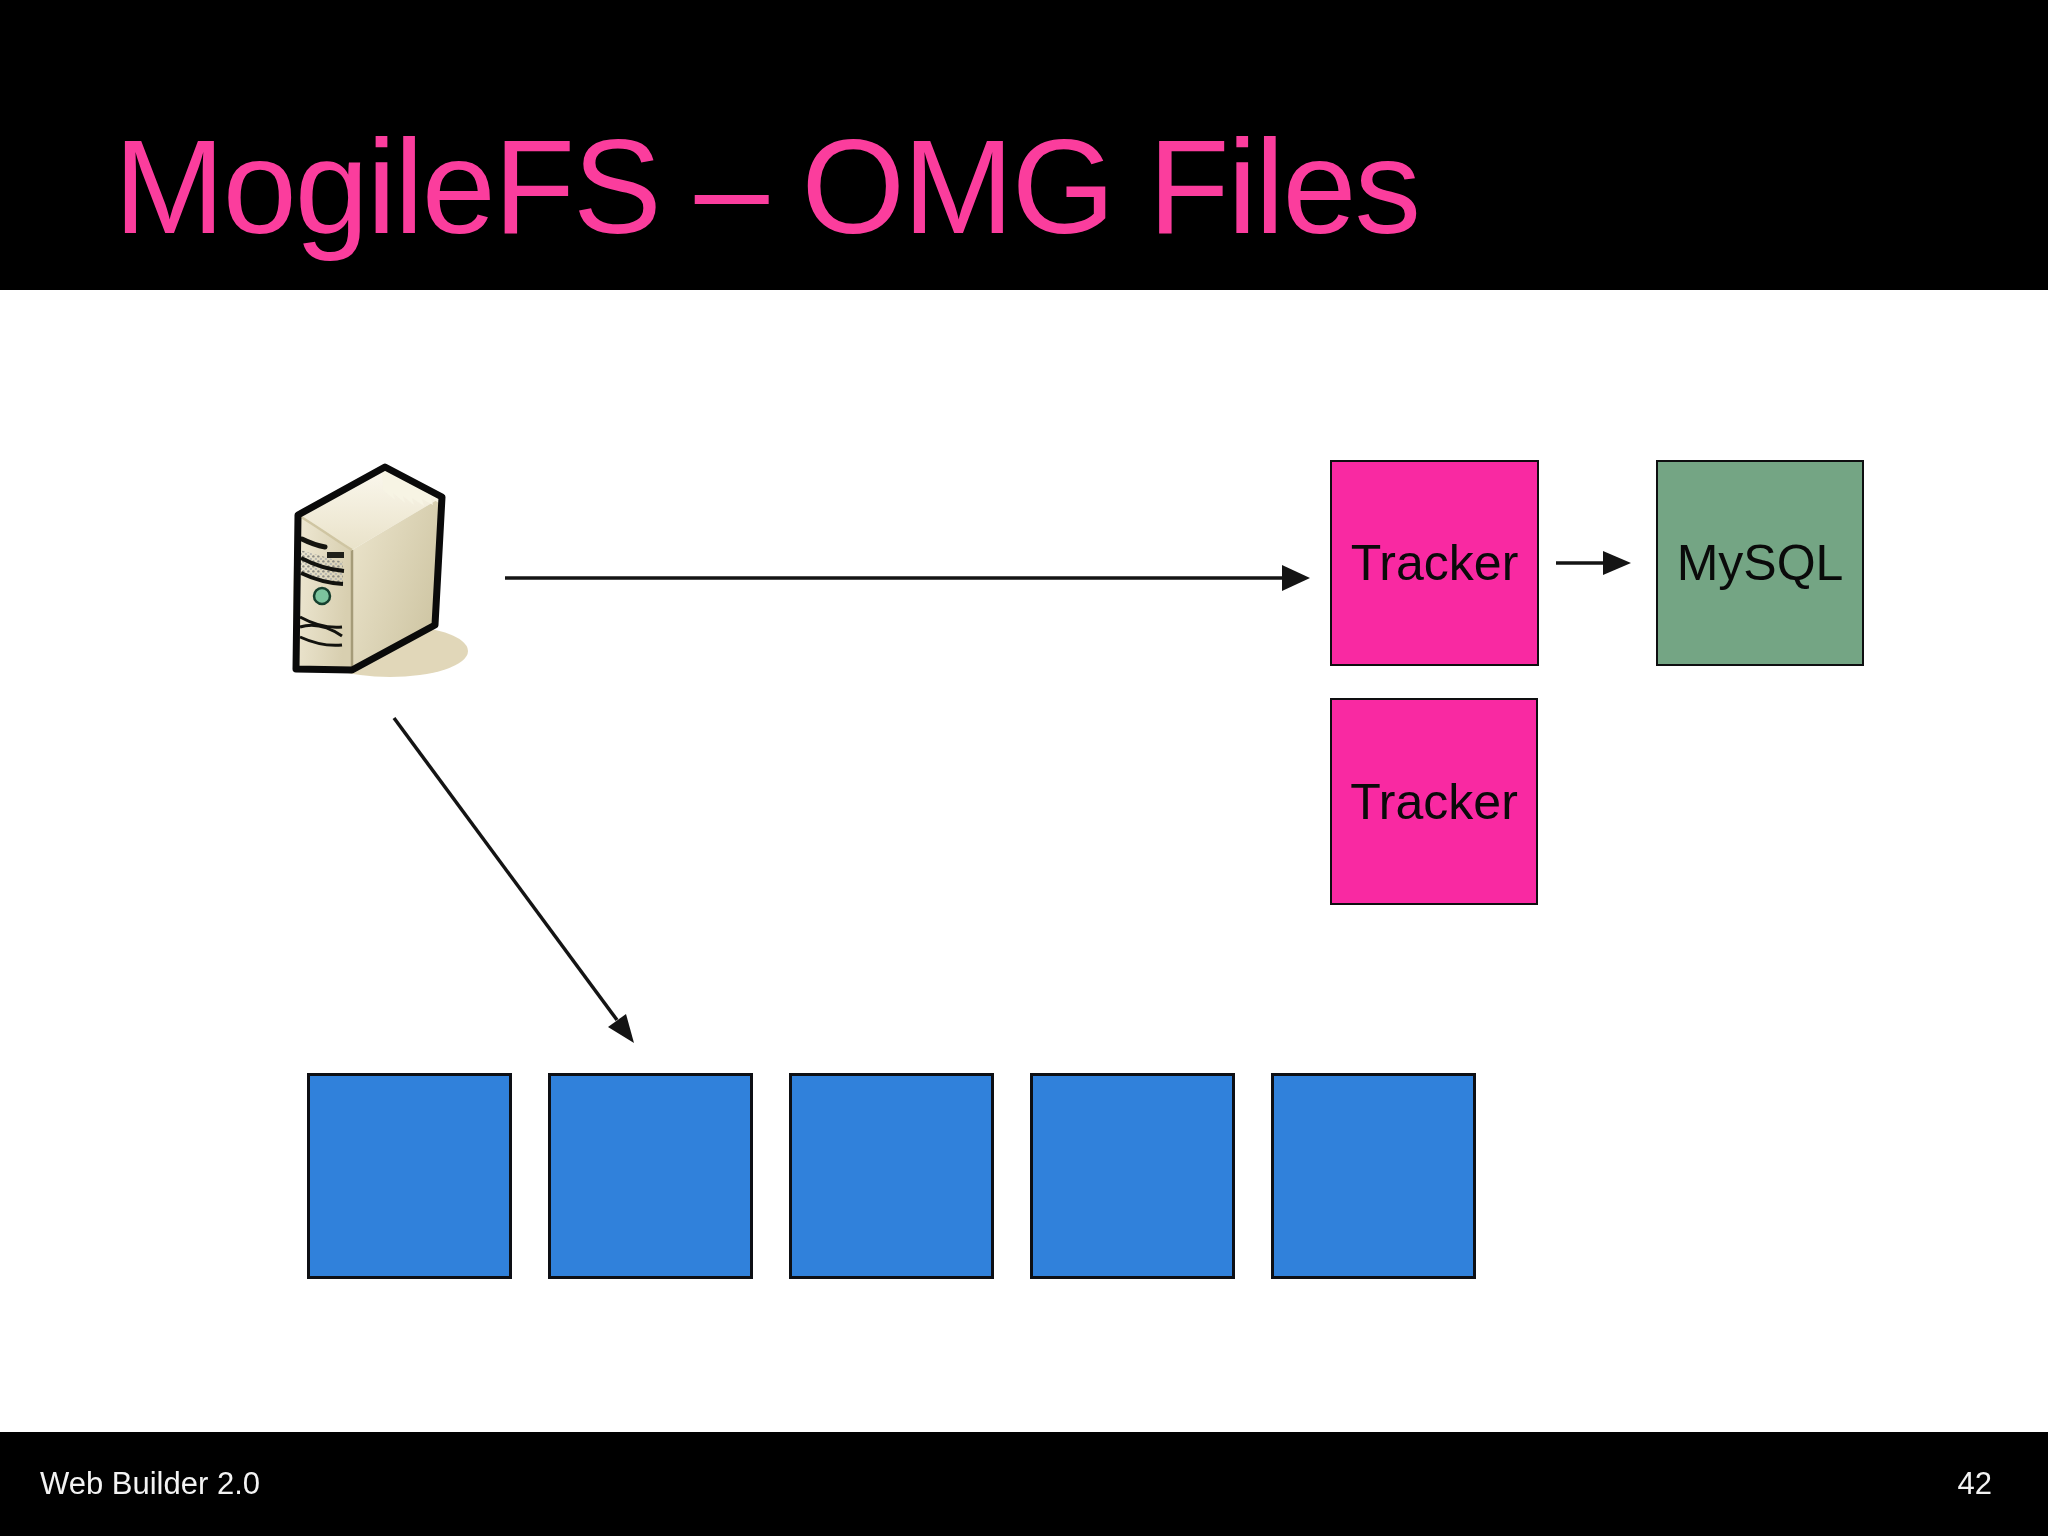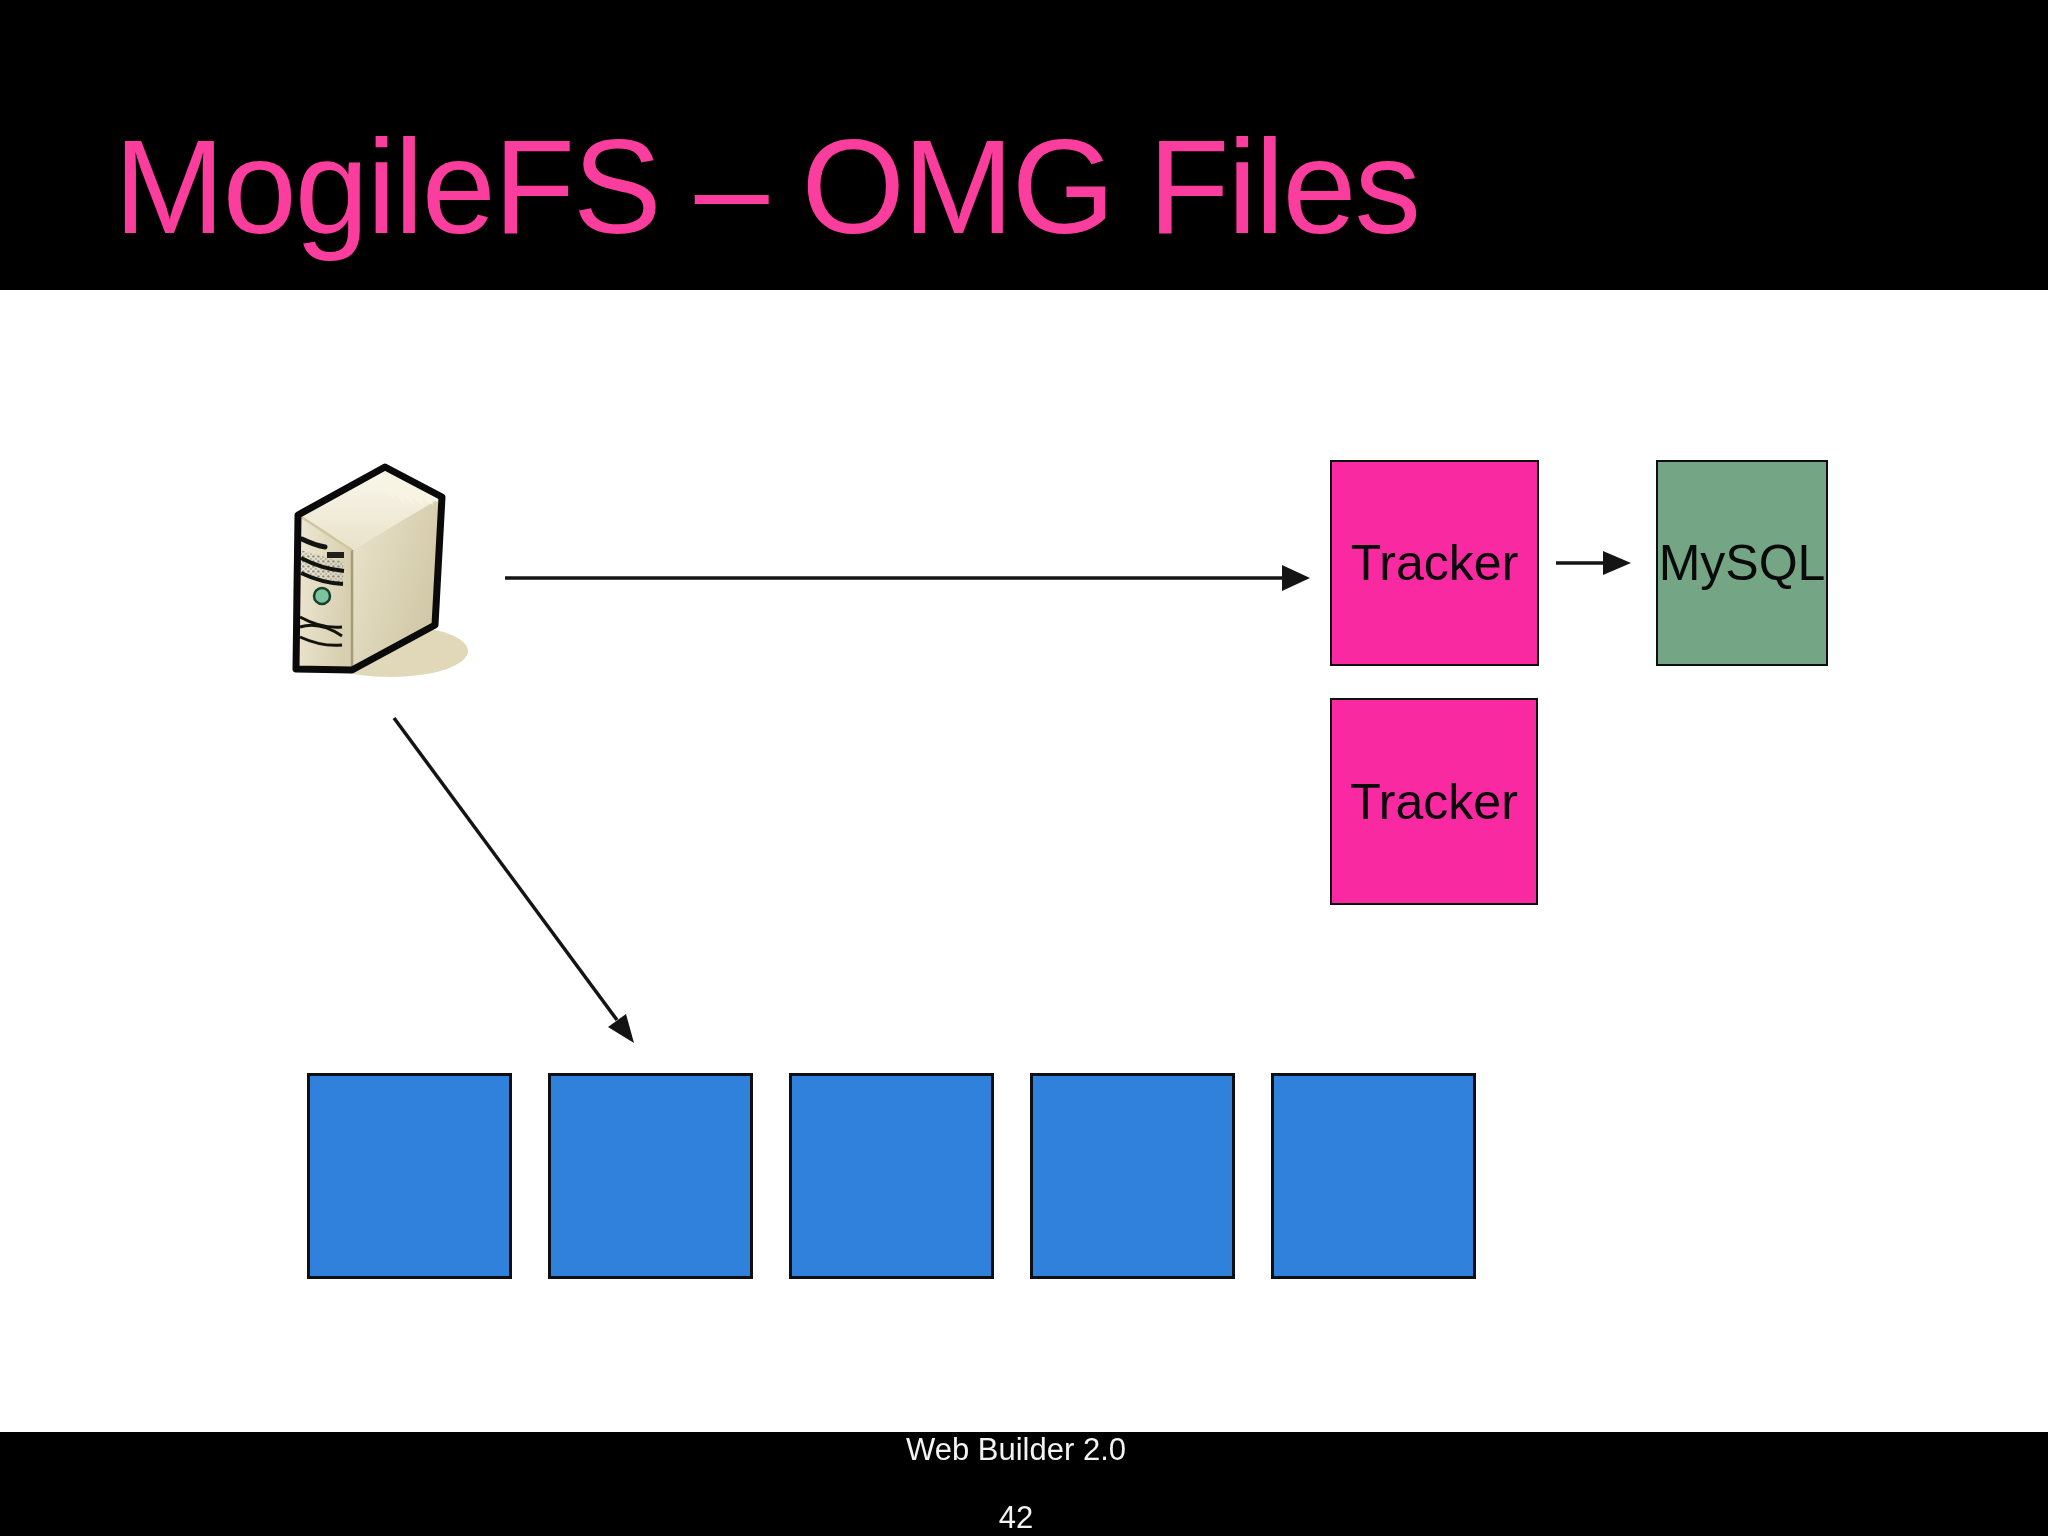--- a/index.html
+++ b/index.html
@@ -12,31 +12,31 @@
   }
   .slide-title{
     position:absolute;left:114px;top:74px;
     font-size:133px;line-height:1.1;font-weight:400;letter-spacing:-2px;
     white-space:nowrap;
   }
   .footer-band{
     position:absolute;left:0;bottom:0;width:2048px;height:104px;background:#000000;
     display:flex;align-items:center;justify-content:space-between;
     box-sizing:border-box;padding:0 56px 0 40px;
-    color:#f3f3f3;font-size:31px;flex-direction:column;
+    color:#f3f3f3;font-size:31px;
   }
   .diagram-layer{position:absolute;left:0;top:0;width:2048px;height:1536px;}
   .node{
     position:absolute;display:flex;align-items:center;justify-content:center;
     border:2px solid #0e0e10;box-sizing:border-box;
     font-size:50px;color:#0a0a0a;
   }
   .node-tracker1{left:1330px;top:460px;width:209px;height:206px;}
   .node-tracker2{left:1330px;top:698px;width:208px;height:207px;}
-  .node-mysql{left:1656px;top:460px;width:172px;height:206px;}
+  .node-mysql{left:1656px;top:460px;width:208px;height:206px;}
   .storage-row{
     position:absolute;left:307px;top:1073px;display:flex;gap:36px;
   }
   .storage-node{
     width:205px;height:206px;border:3px solid #0d0f14;box-sizing:border-box;
   }
   .arrow-layer{position:absolute;left:0;top:0;pointer-events:none;}
   .server-icon-wrap{position:absolute;left:292px;top:455px;width:200px;height:230px;}
 </style>
 </head>

